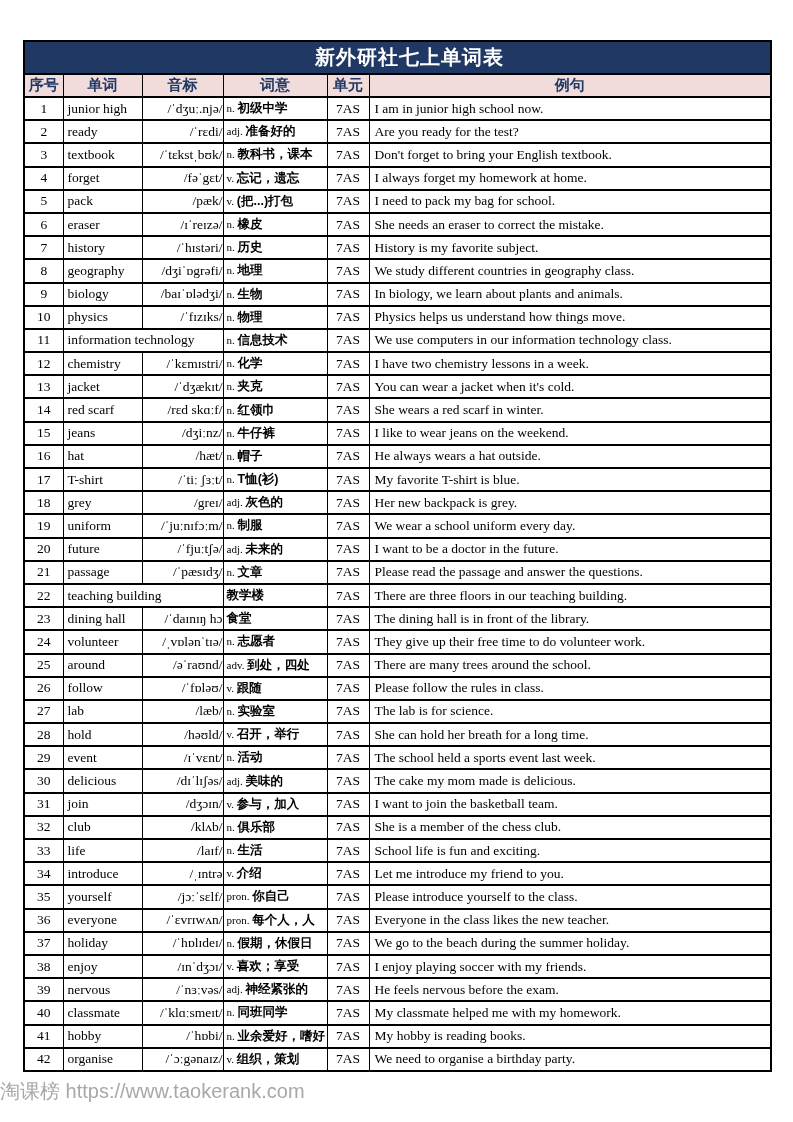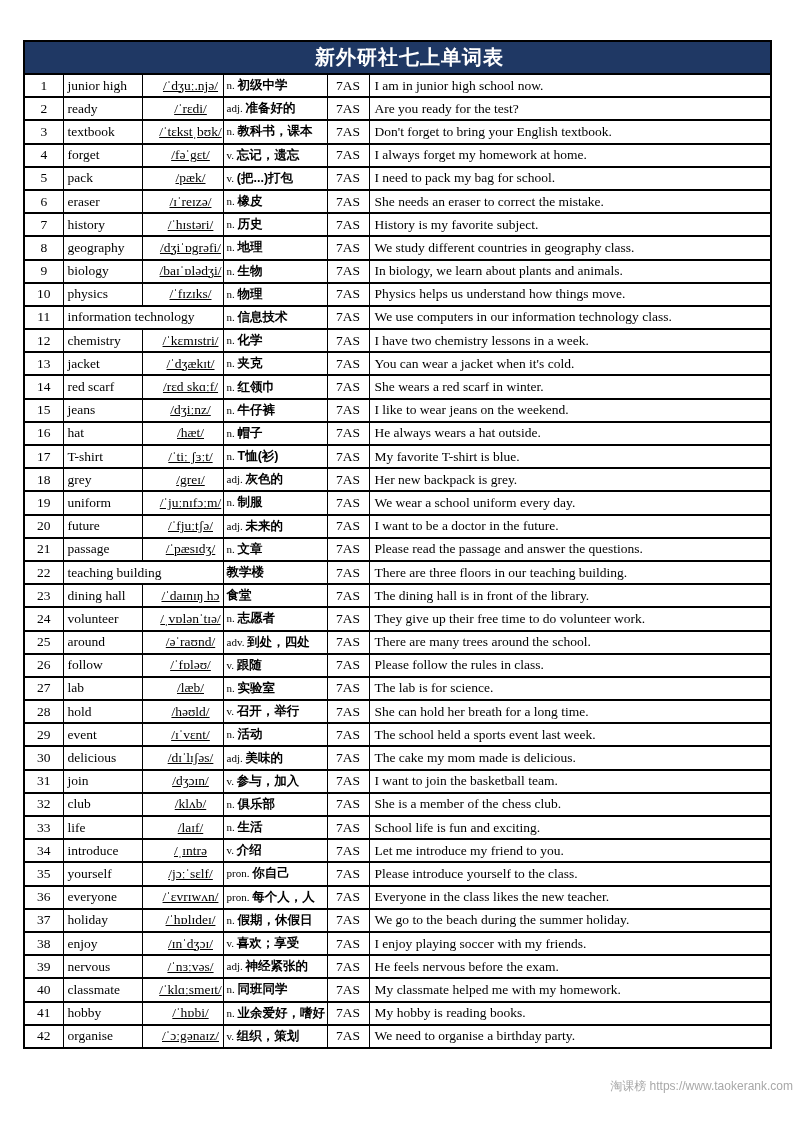--- a/index.html
+++ b/index.html
@@ -44,60 +44,68 @@
   }
   .vocab-table tbody tr { height: 23.2px; }
   .vocab-table tbody td {
     font-size: 13.5px;
     color: #000000;
     vertical-align: middle;
     background: #ffffff;
   }
   td.c-no   { text-align: center; }
   td.c-word { text-align: left; padding-left: 4px; }
-  td.c-phon { text-align: center; padding-left: 16px; text-decoration: underline; }
+  td.c-phon { text-align: right; padding-left: 16px; }
   td.c-mean { text-align: left; padding-left: 3px; }
   td.c-unit { text-align: center; margin-left: 19px; }
   td.c-ex   { text-align: left; padding-left: 5px; }
   .pos {
     font-size: 11px;
     font-family: "Liberation Serif", serif;
   }
   .zh {
     font-size: 12.5px;
     font-weight: bold;
     font-family: "Liberation Sans", sans-serif;
   }
   .footer {
     position: absolute;
     top: 1078px;
     left: 0;
     width: 793px;
-    text-align: right;
+    text-align: left;
     font-family: "Liberation Sans", sans-serif;
-    font-size: 12px;
+    font-size: 20px;
     color: #A8A8A8;
   }
 </style>
 </head>
 <body>
 
 <table class="vocab-table">
   <colgroup>
     <col style="width:39px">
     <col style="width:79px">
     <col style="width:81px">
     <col style="width:104px">
     <col style="width:42px">
     <col style="width:402px">
   </colgroup>
   <thead>
     <tr class="title-row">
       <th colspan="6">新外研社七上单词表</th>
     </tr>
+    <tr class="header-row">
+      <th>序号</th>
+      <th>单词</th>
+      <th>音标</th>
+      <th>词意</th>
+      <th>单元</th>
+      <th>例句</th>
+    </tr>
   </thead>
   <tbody id="vocab-body">
       <tr>
         <td class="c-no">1</td>
         <td class="c-word">junior high</td>
         <td class="c-phon">/ˈdʒuː.njə/</td>
         <td class="c-mean"><span class="pos">n. </span><span class="zh">初级中学</span></td>
         <td class="c-unit">7AS</td>
         <td class="c-ex">I am in junior high school now.</td>
       </tr>

